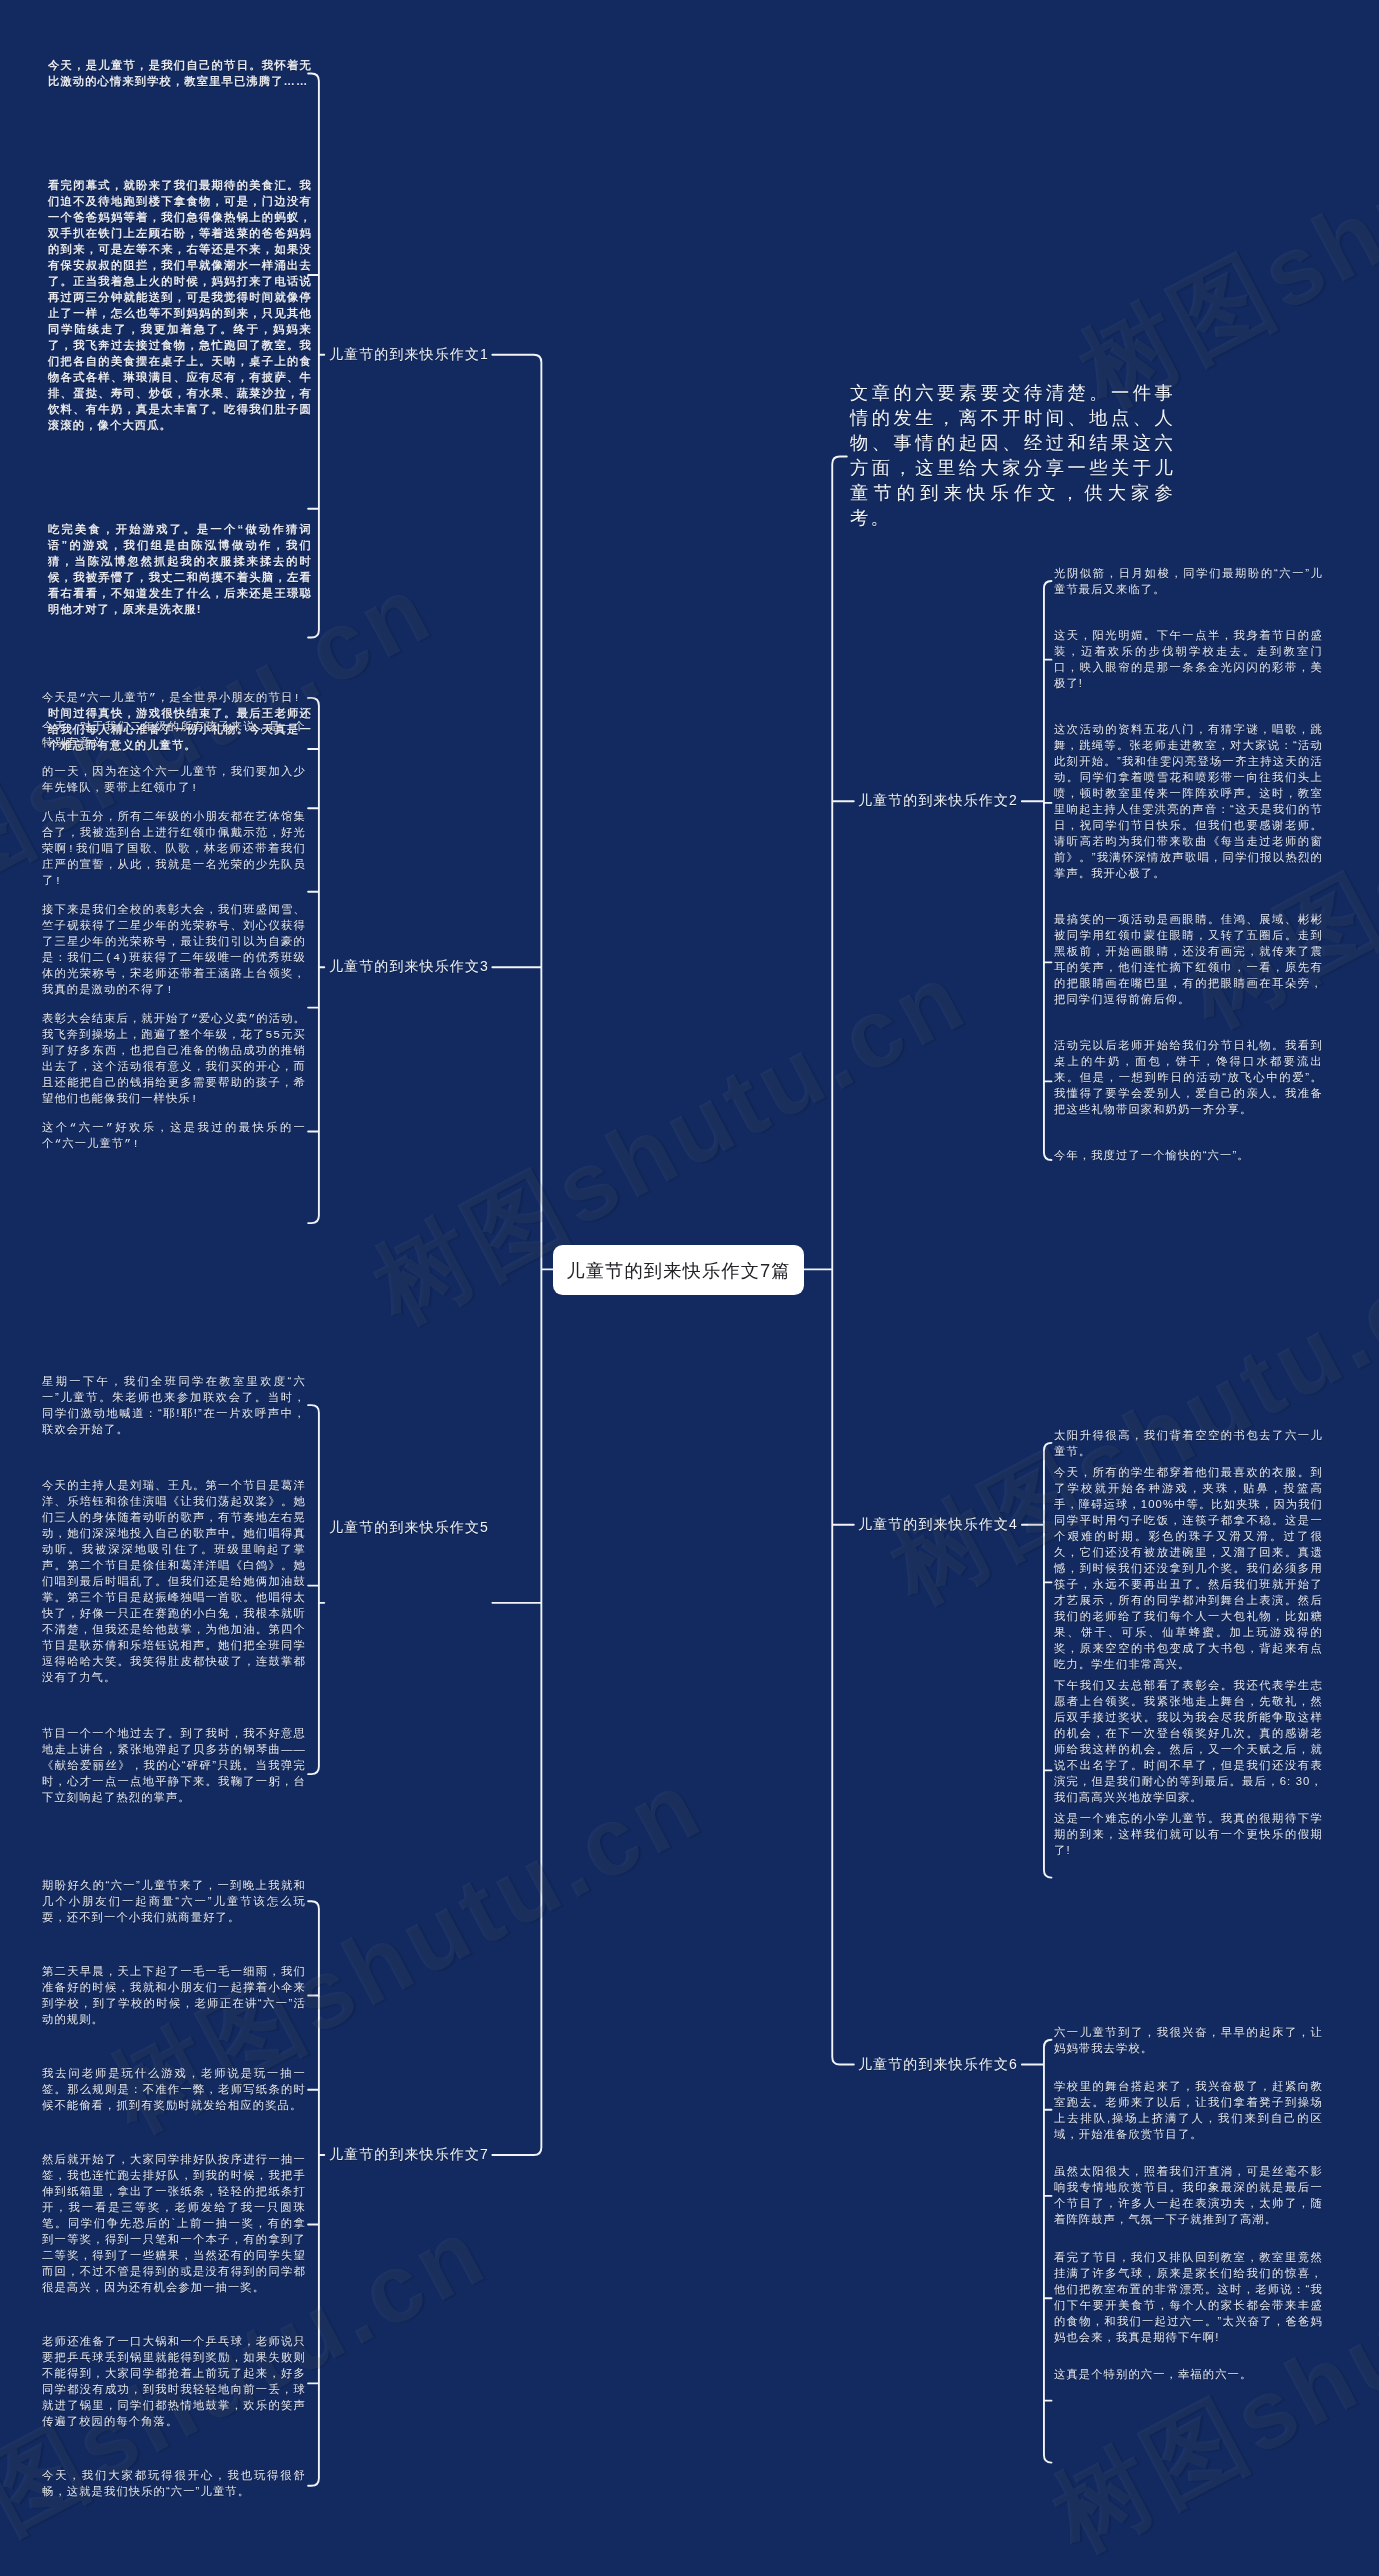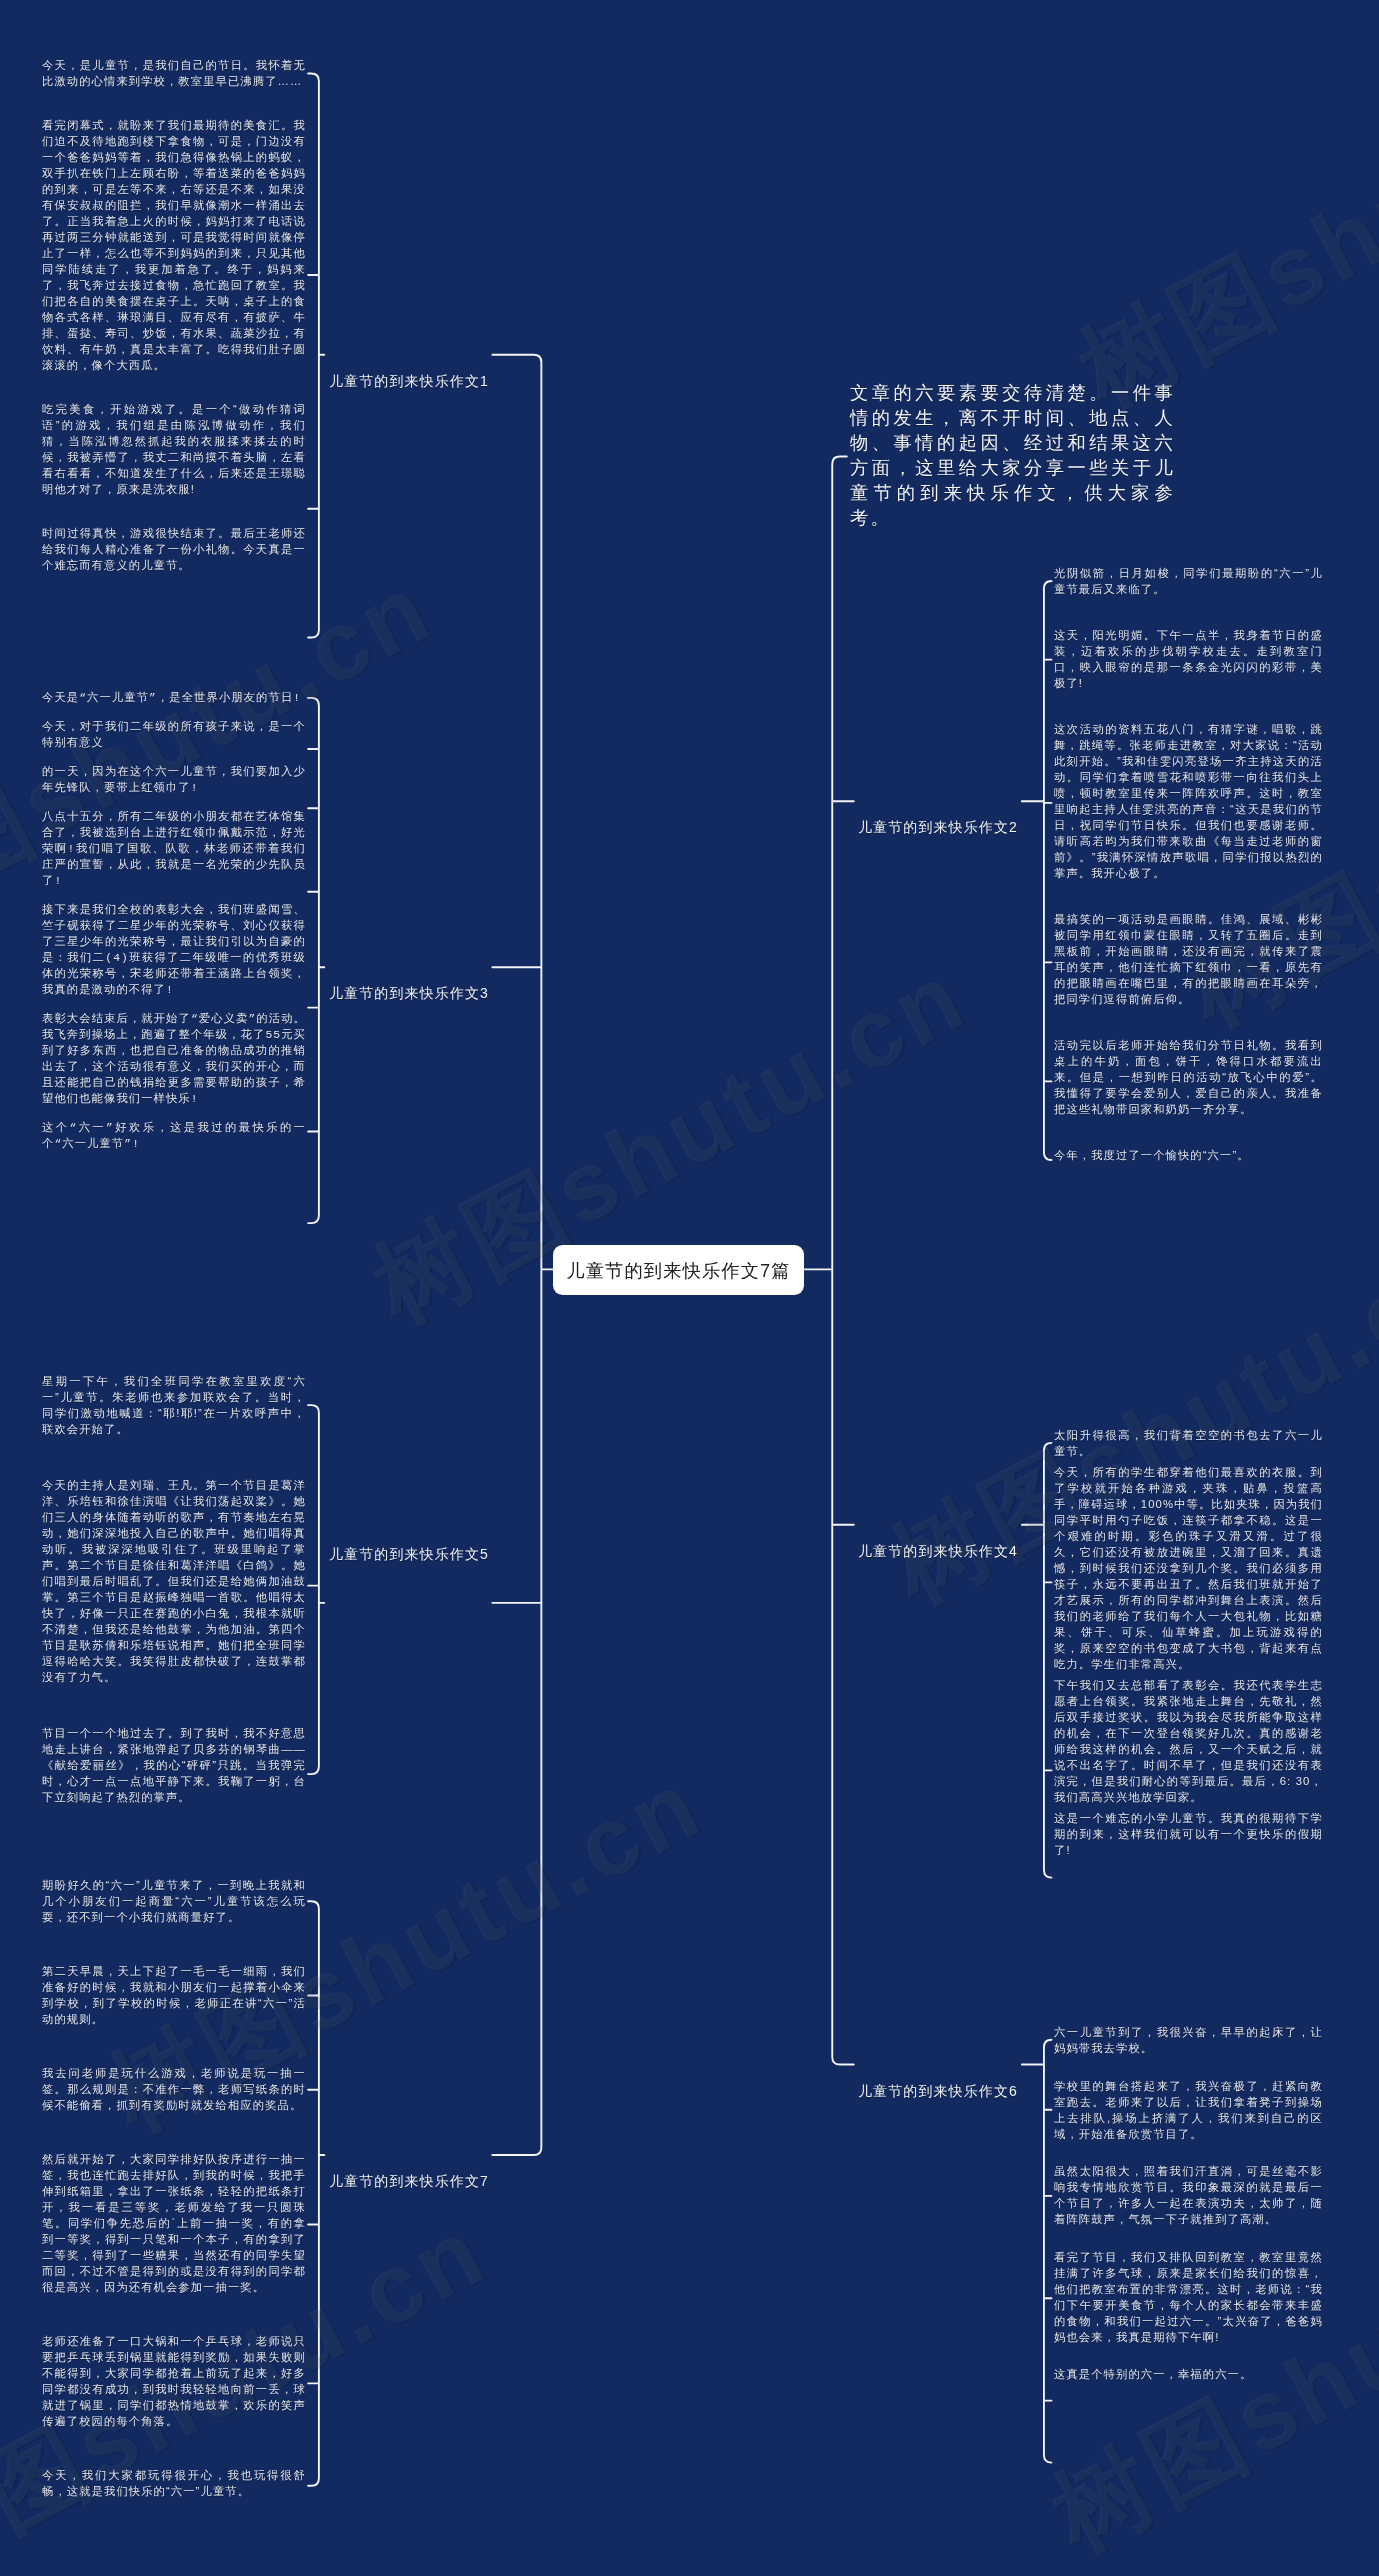--- a/index.html
+++ b/index.html
@@ -23,21 +23,20 @@
     white-space:normal;
   }
   .essay-label{
     position:absolute;
     transform:translateY(-50%);
     color:#f2f4f7;
     font-size:14px;
     letter-spacing:1.1px;
     white-space:nowrap;
     text-shadow:0 0.5px 0.5px rgba(0,0,0,.35);
-    margin-top:27px;
   }
   #intro-node{
     position:absolute;
     left:850px;top:380px;width:325px;
     color:#f2f4f7;
     font-size:18.3px;
     line-height:25px;
     letter-spacing:2.2px;
     text-align:justify;
     text-justify:inter-character;
@@ -91,21 +90,21 @@
   <span class="watermark" style="left:1024px;top:2306px">树图shutu.cn</span>
 
   <div id="root-node">
     <span>儿童节的到来快乐作文7篇</span>
   </div>
 
   <div id="intro-node">文章的六要素要交待清楚。一件事情的发生，离不开时间、地点、人物、事情的起因、经过和结果这六方面，这里给大家分享一些关于儿童节的到来快乐作文，供大家参考。</div>
 
   <div id="essays-root">
       <div class="essay-label" style="left: 329px; top: 355px;">儿童节的到来快乐作文1</div>
-      <div class="para-block" style="left: 42px; top: 57px; width: 264px; row-gap: 28px;">
+      <div class="para-block" style="left: 48px; top: 57px; width: 264px; row-gap: 88px; font-weight: bold;">
         <p class="para">今天，是儿童节，是我们自己的节日。我怀着无比激动的心情来到学校，教室里早已沸腾了……</p>
         <p class="para">看完闭幕式，就盼来了我们最期待的美食汇。我们迫不及待地跑到楼下拿食物，可是，门边没有一个爸爸妈妈等着，我们急得像热锅上的蚂蚁，双手扒在铁门上左顾右盼，等着送菜的爸爸妈妈的到来，可是左等不来，右等还是不来，如果没有保安叔叔的阻拦，我们早就像潮水一样涌出去了。正当我着急上火的时候，妈妈打来了电话说再过两三分钟就能送到，可是我觉得时间就像停止了一样，怎么也等不到妈妈的到来，只见其他同学陆续走了，我更加着急了。终于，妈妈来了，我飞奔过去接过食物，急忙跑回了教室。我们把各自的美食摆在桌子上。天呐，桌子上的食物各式各样、琳琅满目、应有尽有，有披萨、牛排、蛋挞、寿司、炒饭，有水果、蔬菜沙拉，有饮料、有牛奶，真是太丰富了。吃得我们肚子圆滚滚的，像个大西瓜。</p>
         <p class="para">吃完美食，开始游戏了。是一个“做动作猜词语”的游戏，我们组是由陈泓博做动作，我们猜，当陈泓博忽然抓起我的衣服揉来揉去的时候，我被弄懵了，我丈二和尚摸不着头脑，左看看右看看，不知道发生了什么，后来还是王璟聪明他才对了，原来是洗衣服!</p>
         <p class="para">时间过得真快，游戏很快结束了。最后王老师还给我们每人精心准备了一份小礼物。今天真是一个难忘而有意义的儿童节。</p>
       </div>
       <div class="essay-label" style="left: 858px; top: 801px;">儿童节的到来快乐作文2</div>
       <div class="para-block" style="left: 1054px; top: 565px; width: 269px; row-gap: 30px;">
         <p class="para">光阴似箭，日月如梭，同学们最期盼的“六一”儿童节最后又来临了。</p>
         <p class="para">这天，阳光明媚。下午一点半，我身着节日的盛装，迈着欢乐的步伐朝学校走去。走到教室门口，映入眼帘的是那一条条金光闪闪的彩带，美极了!</p>
         <p class="para">这次活动的资料五花八门，有猜字谜，唱歌，跳舞，跳绳等。张老师走进教室，对大家说：“活动此刻开始。”我和佳雯闪亮登场一齐主持这天的活动。同学们拿着喷雪花和喷彩带一向往我们头上喷，顿时教室里传来一阵阵欢呼声。这时，教室里响起主持人佳雯洪亮的声音：“这天是我们的节日，祝同学们节日快乐。但我们也要感谢老师。请听高若昀为我们带来歌曲《每当走过老师的窗前》。”我满怀深情放声歌唱，同学们报以热烈的掌声。我开心极了。</p>

